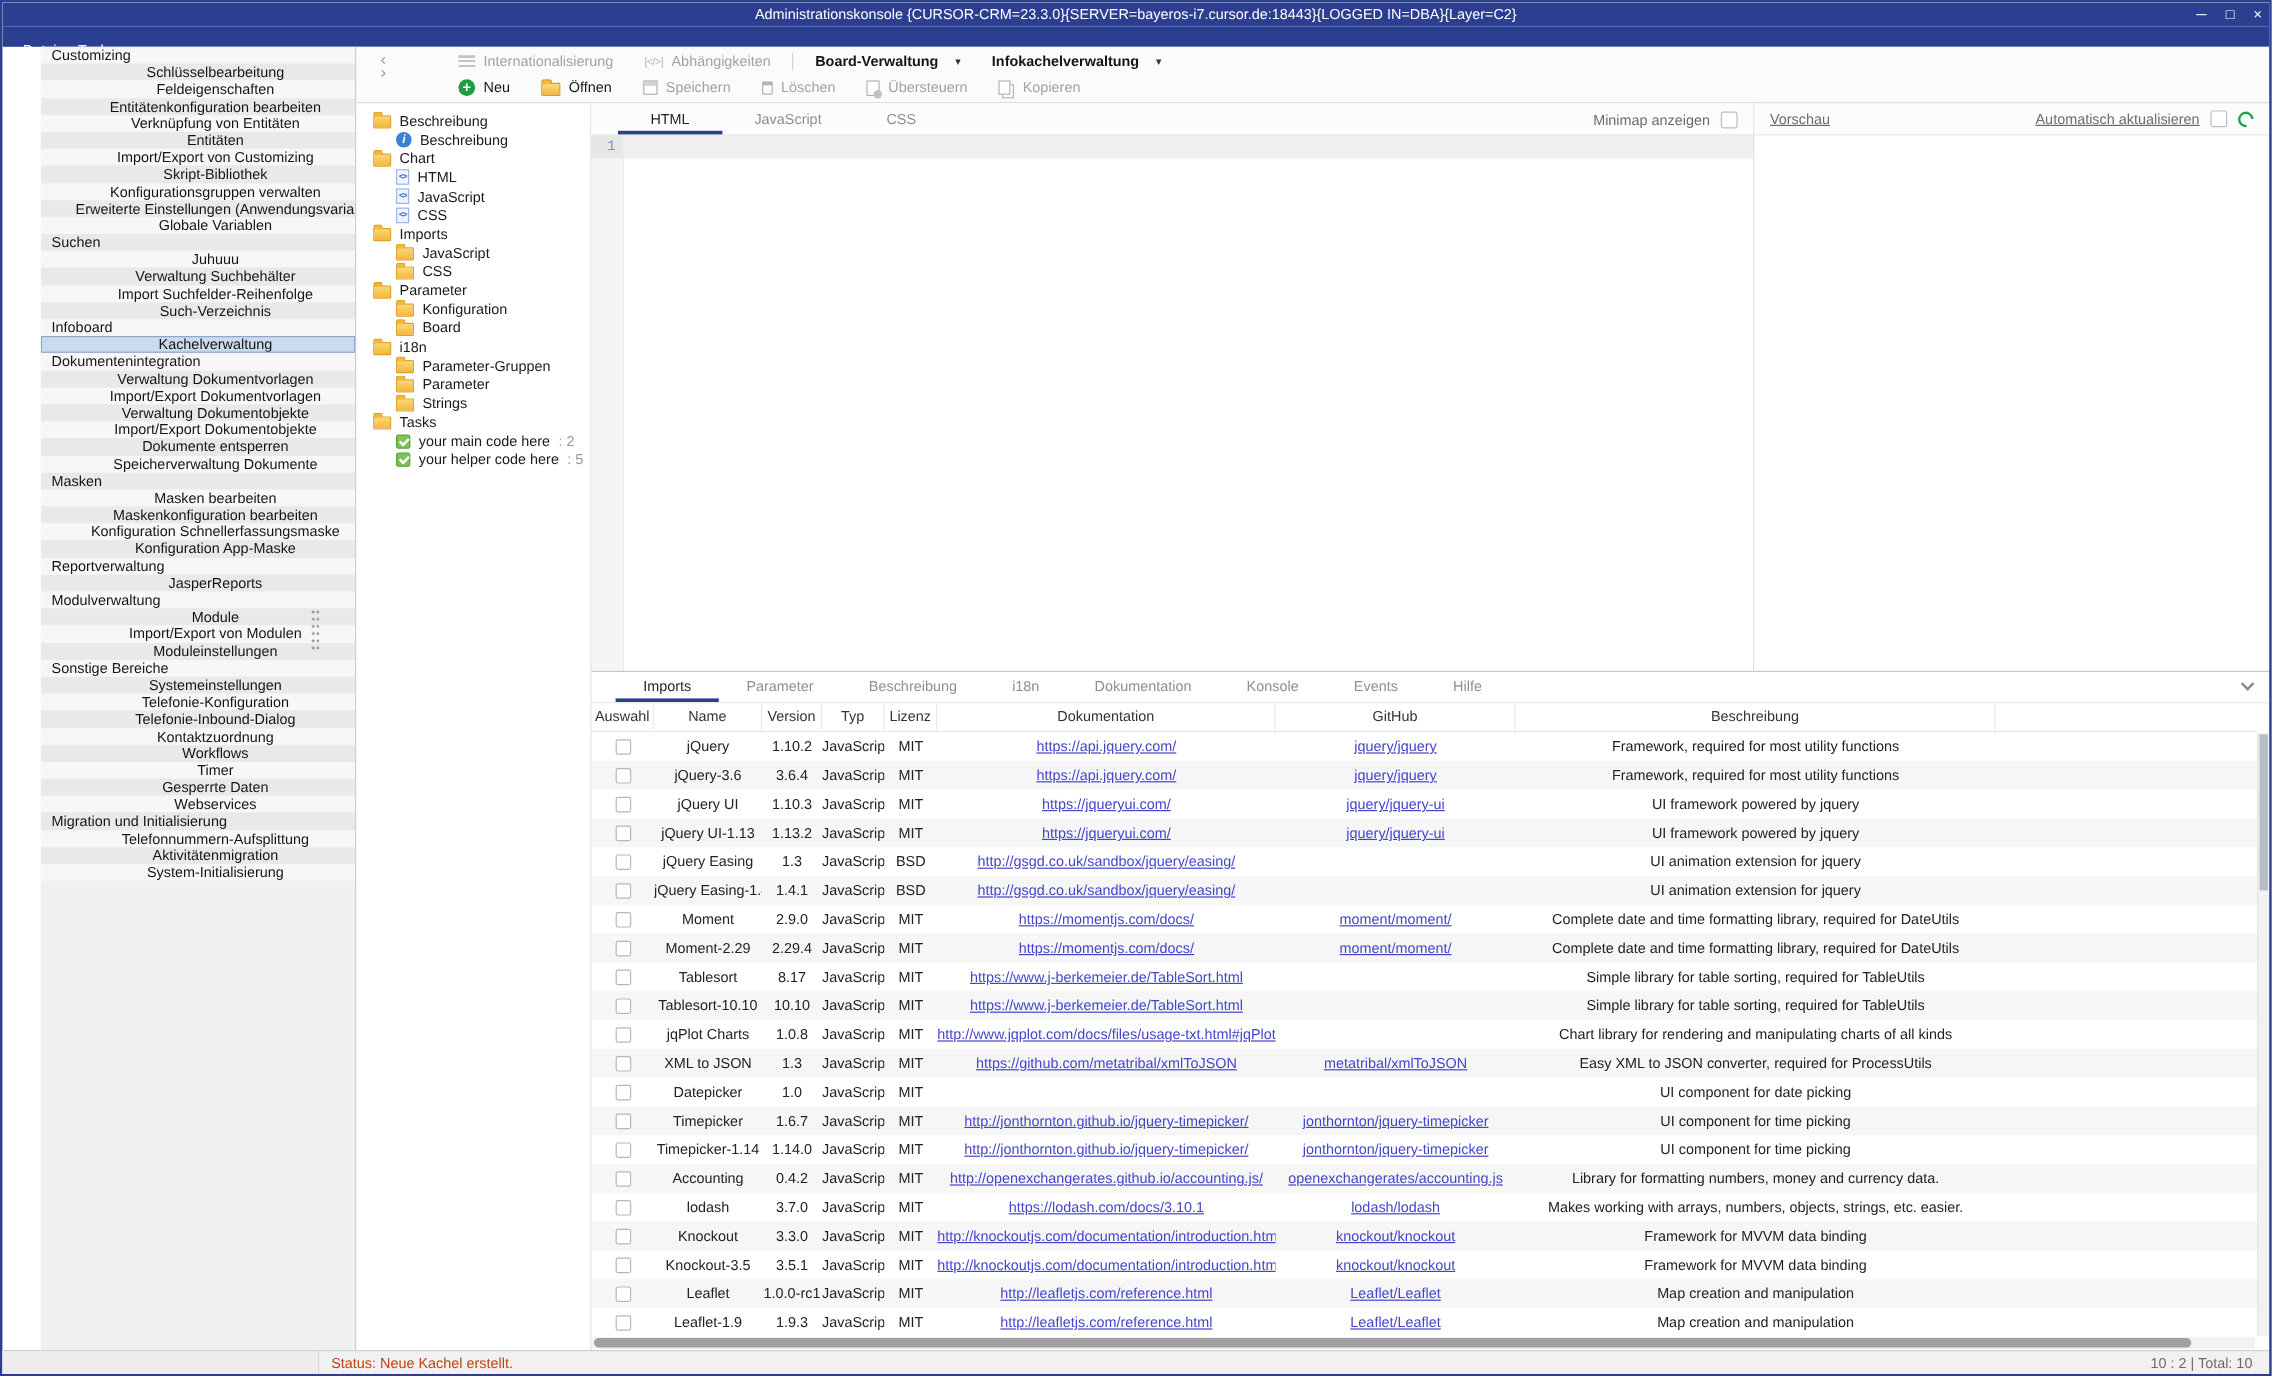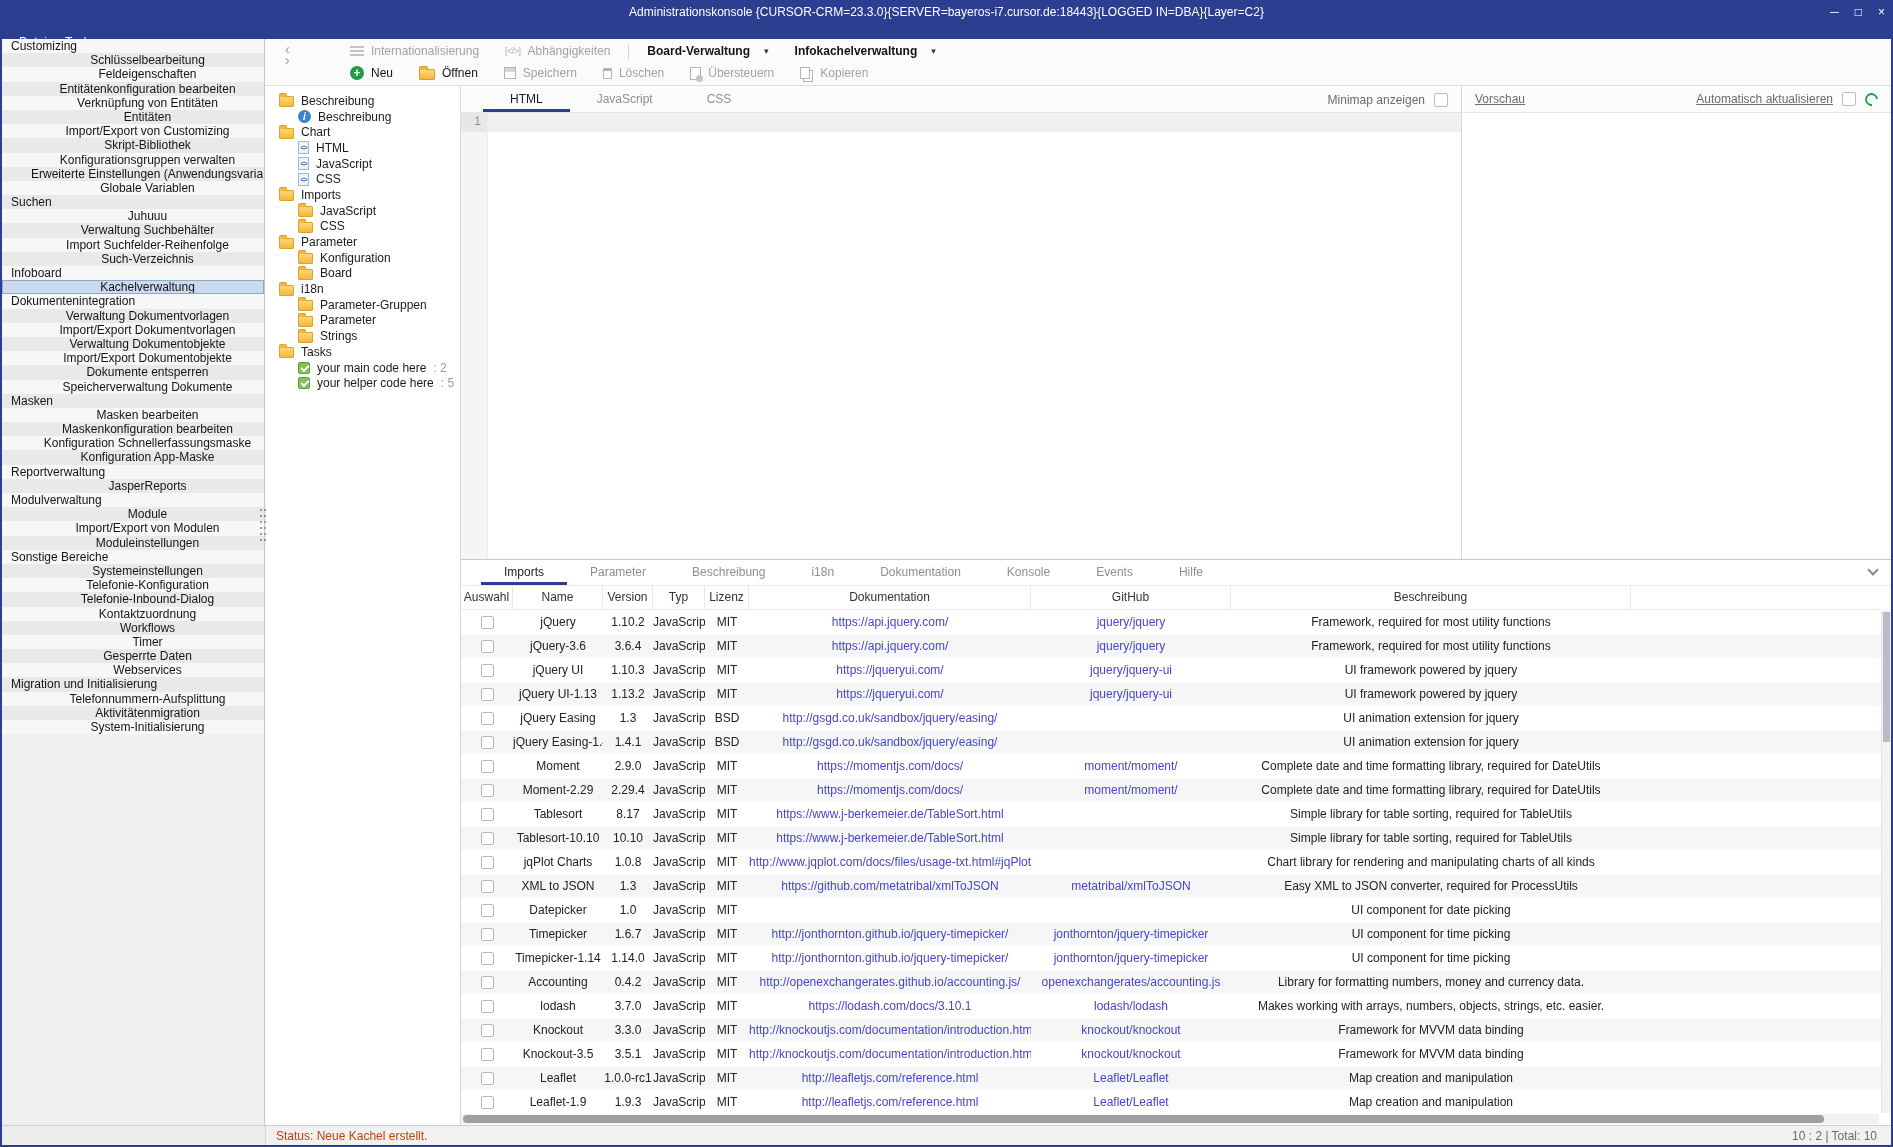--- a/index.html
+++ b/index.html
@@ -7,21 +7,21 @@
   .window{width:1893px;height:1147px;border:2px solid #2c3e90;background:#fff;display:flex;flex-direction:column;
     font-family:"Liberation Sans",sans-serif;font-size:12px;color:#1e1e1e;position:relative;overflow:hidden;}
   
   .titlebar{height:20px;background:#2c3e90;color:#fff;display:flex;align-items:center;position:relative;flex:none;}
   .title{flex:1;text-align:center;font-size:12px;white-space:nowrap;}
   .win-controls{position:absolute;right:6px;top:1px;display:flex;gap:16px;}
   .wbtn{color:#fff;font-size:12px;line-height:18px;cursor:default;}
   .menubar{height:17px;background:#2c3e90;display:flex;align-items:center;padding-left:8px;flex:none;}
   .menu-item{color:#ffffff;padding:0 9px;line-height:17px;margin-top:24px;}
   
-  .body{flex:1;display:flex;min-height:0;}
+  .body{flex:1;display:flex;min-height:0;padding-left:32px;}
   .sidebar{width:263px;flex:none;background:#f0f0f0;border-right:1px solid #c6c6c6;overflow:hidden;}
   .side-item{height:14.2px;line-height:14.2px;padding-left:9px;white-space:nowrap;overflow:hidden;font-size:12px;color:#141414;}
   .side-item:nth-child(odd){background:#f7f7f7;}
   .side-item:nth-child(even){background:#e9e9e9;}
   .side-item.lvl1{padding-left:29px;text-align:center;}
   .side-item.selected{background:#ccdaee;outline:1px solid #8fa7c8;outline-offset:-1px;}
   .content{flex:1;display:flex;flex-direction:column;min-width:0;}
   
   .toolbar{height:47px;flex:none;background:#fbfbfb;border-bottom:1px solid #dedede;position:relative;
     display:flex;flex-direction:column;justify-content:center;padding-left:72px;}
@@ -91,21 +91,21 @@
   .btab.active::after{content:"";position:absolute;left:0;right:0;bottom:0;height:3px;background:#2b3f92;}
   .chev-dn{position:absolute;right:14px;top:6px;width:8px;height:8px;border-right:2px solid #8a8a8a;border-bottom:2px solid #8a8a8a;transform:rotate(45deg);}
   .grid9{display:grid;grid-template-columns:52px 90px 50px 52px 44px 282px 200px 400px 1fr;}
   .thead{height:24px;flex:none;border-bottom:1px solid #e9e9e9;margin-right:10px;}
   .hc{text-align:center;line-height:23px;color:#333;border-right:1px solid #e9e9e9;white-space:nowrap;overflow:hidden;}
   .hc.nob{border-right:none;}
   .tbody{flex:1;overflow:hidden;margin-right:10px;}
   .trw{height:24px;line-height:24px;}
   .trw:nth-child(even){background:#f6f6f6;}
   .tc{text-align:center;white-space:nowrap;overflow:hidden;color:#222;}
-  .tc.link{color:#4545cc;}
+  .tc.link{color:#4545cc;text-decoration:underline;}
   .cbx-cell{display:flex;align-items:center;justify-content:center;}
   .cbx-sm{width:13px;height:13px;border:1px solid #b2b8c4;border-radius:2px;background:#fff;}
   .vscroll{position:absolute;top:51px;right:0;bottom:12px;width:10px;background:#f2f2f2;border-left:1px solid #e3e3e3;}
   .vthumb{position:absolute;top:1px;left:1px;right:1px;height:130px;background:#b7bcc6;}
   .hscroll{position:absolute;left:0;right:12px;bottom:1px;height:10px;background:#f2f2f2;}
   .hthumb{position:absolute;left:2px;top:1px;bottom:1px;width:96%;background:#a0a0a0;border-radius:4px;}
   
   .statusbar{height:20px;flex:none;background:#f1f1f1;border-top:1px solid #cfcfcf;display:flex;align-items:center;}
   .sb-left{width:264px;height:100%;flex:none;border-right:1px solid #d9d9d9;background:#ededed;}
   .sb-status{padding-left:10px;color:#c2410c;}

